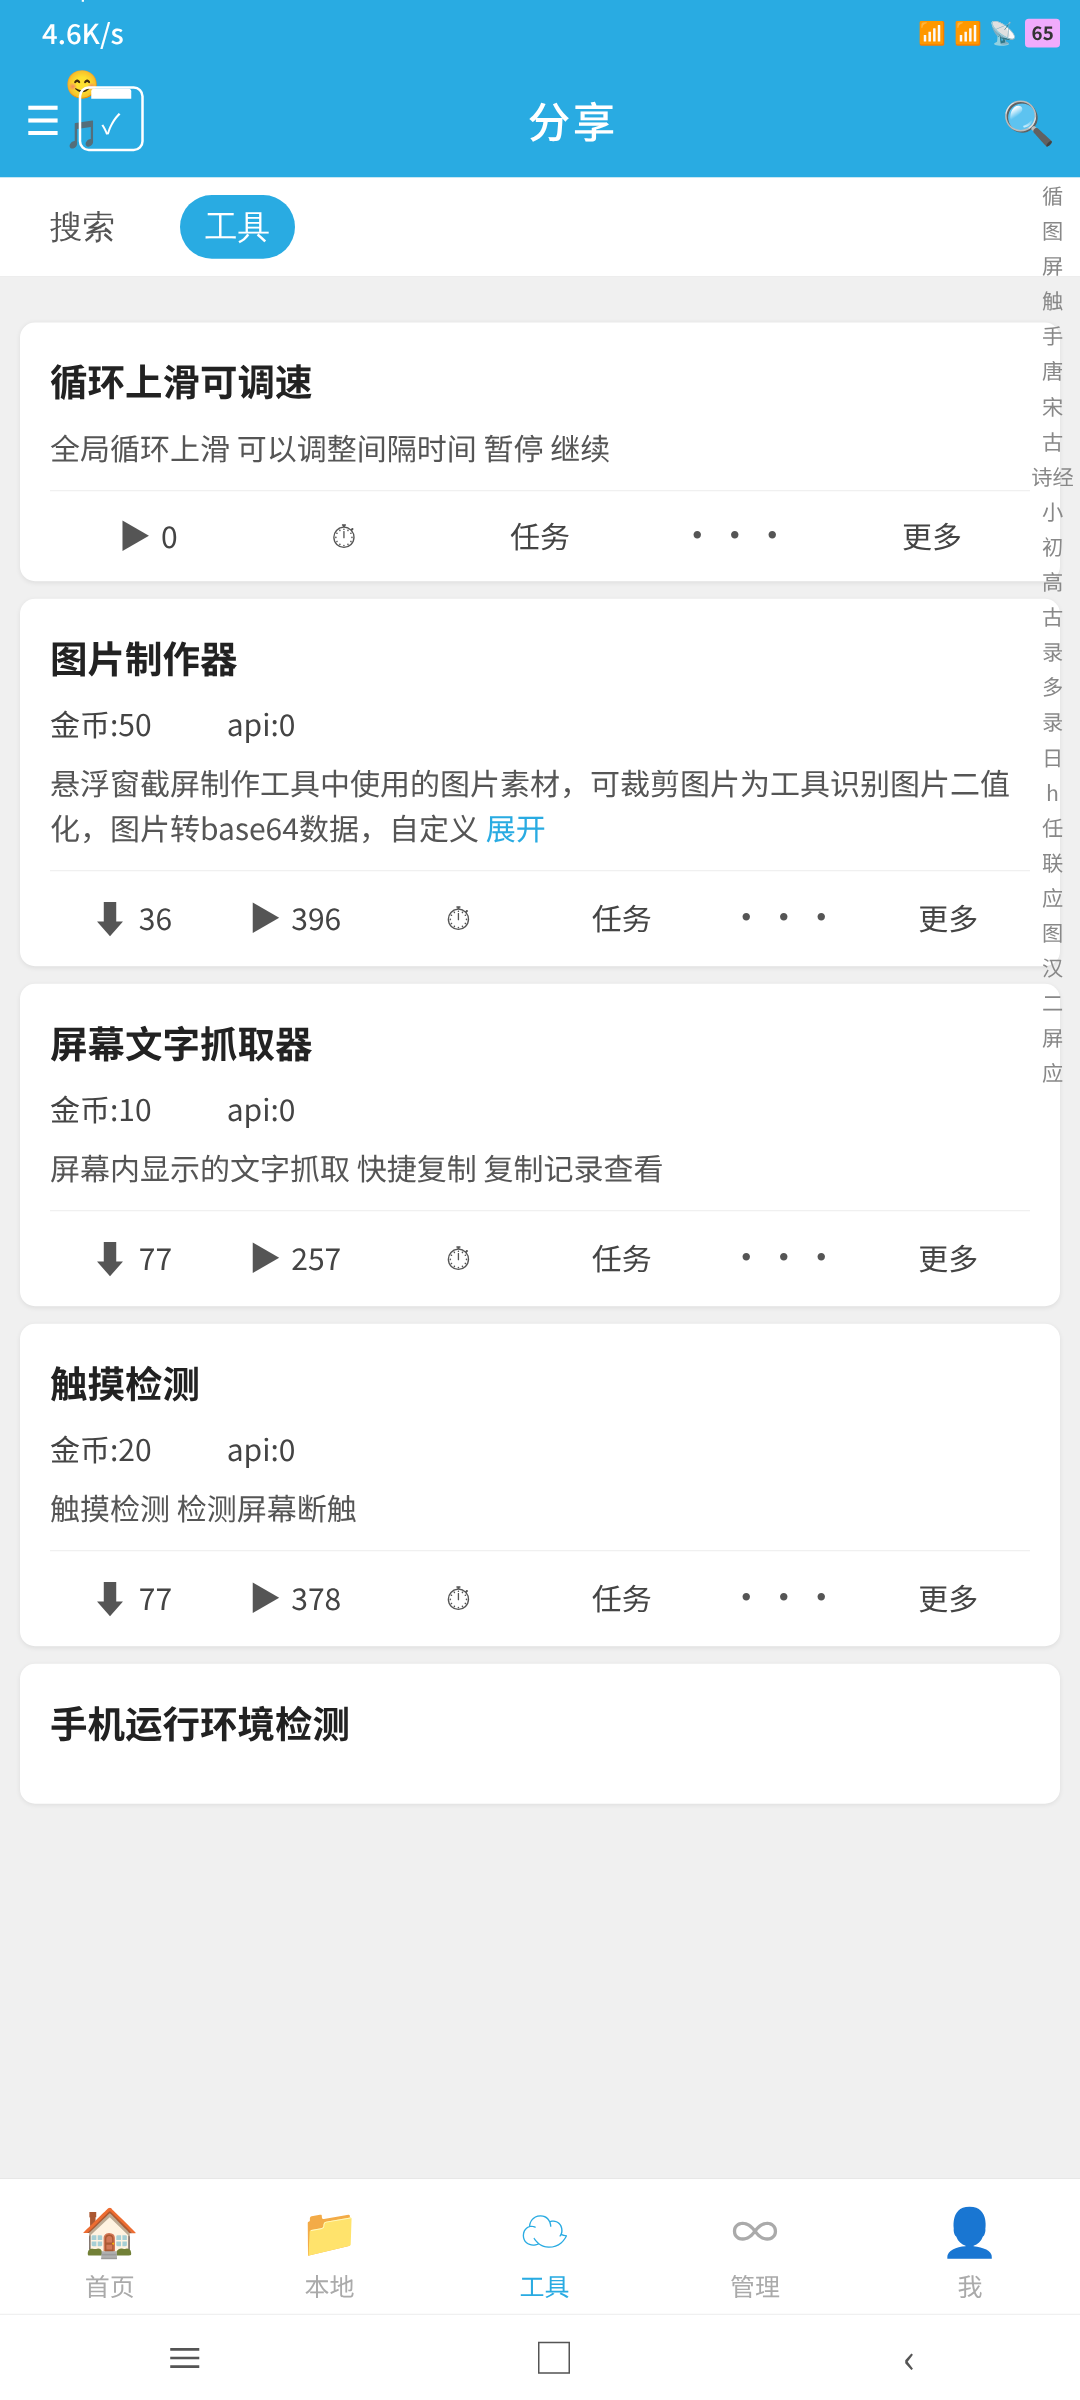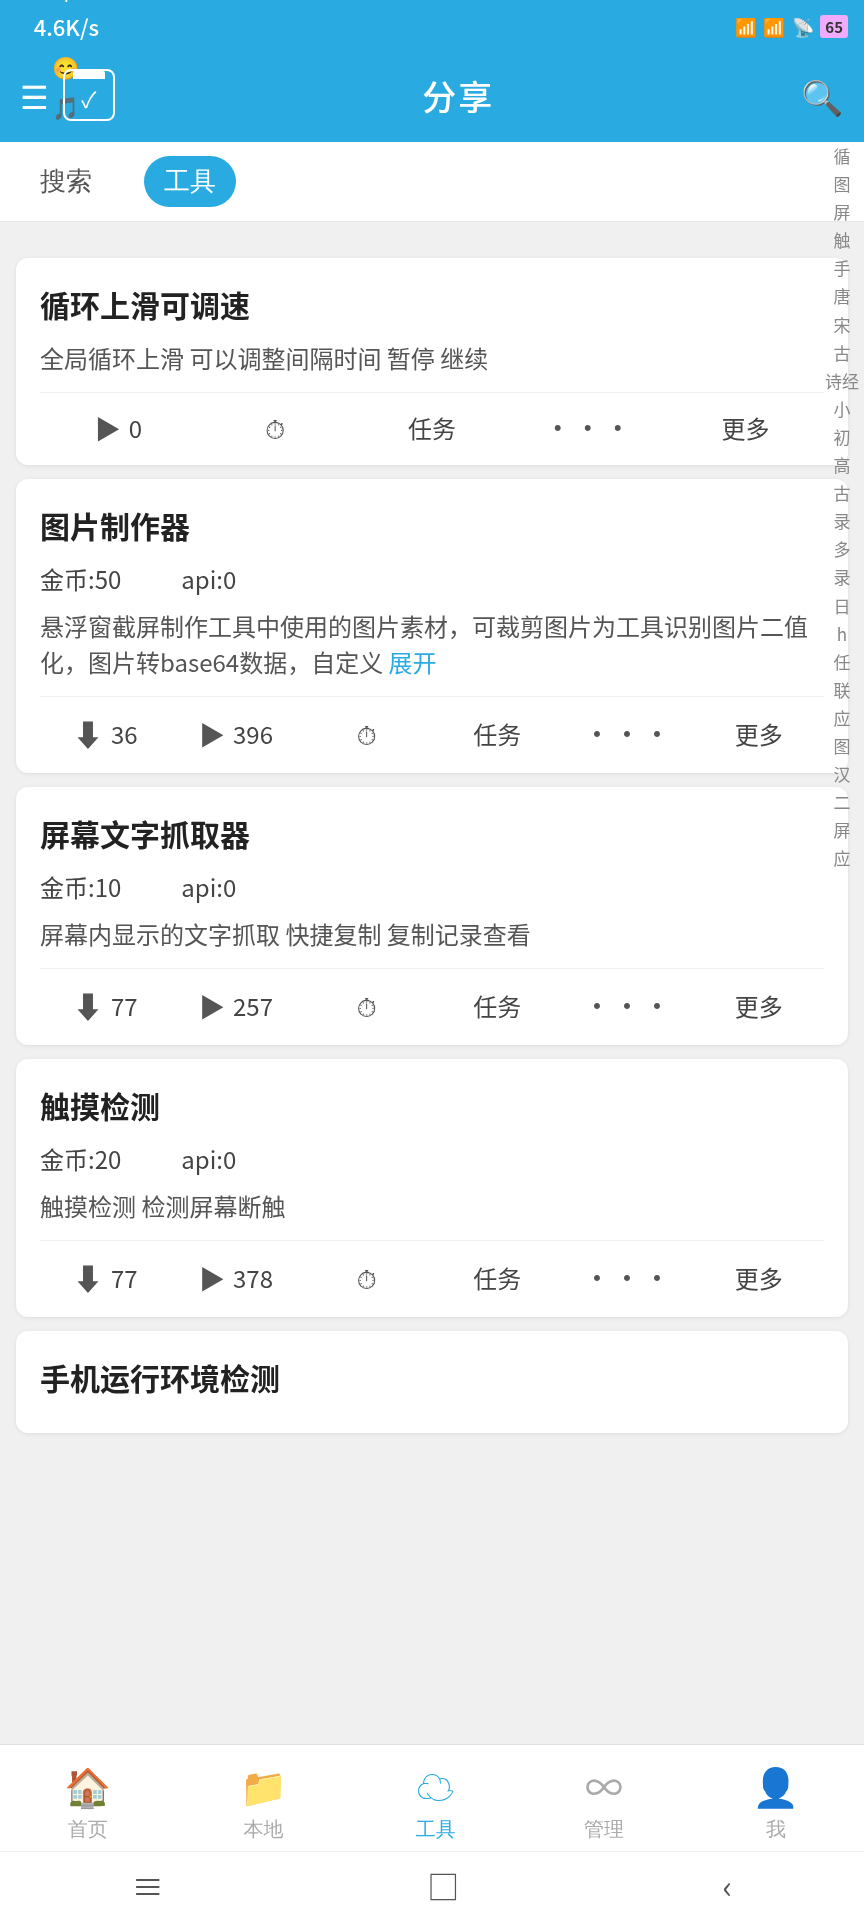--- a/index.html
+++ b/index.html
@@ -234,21 +234,20 @@
     .bottom-tab-icon {
       font-size: 38px;
       color: #aaa;
     }
     .bottom-tab-icon.active {
       color: #29abe2;
     }
     .bottom-tab-label {
       font-size: 20px;
       color: #aaa;
-      font-family: Liberation Mono, monospace;
     }
     .bottom-tab-label.active {
       color: #29abe2;
     }
     .bottom-gesture {
       display: flex;
       justify-content: space-around;
       align-items: center;
       padding: 10px 0 12px;
       border-top: 1px solid #f0f0f0;
@@ -447,21 +446,21 @@
       </div>
       <div class="action-item">
         <span class="action-more">···</span>
       </div>
       <div class="action-item">
         <span>更多</span>
       </div>
     </div>
   </div>
 
-  <div class="card" style="padding-bottom: 20px;">
+  <div class="card" style="padding-bottom: 30px;">
     <div class="card-title">手机运行环境检测</div>
   </div>
 
   <div class="bottom-spacer"></div>
 </div>
 
 <div class="bottom-nav">
   <div class="bottom-tabs">
     <div class="bottom-tab">
       <span class="bottom-tab-icon">🏠</span>

